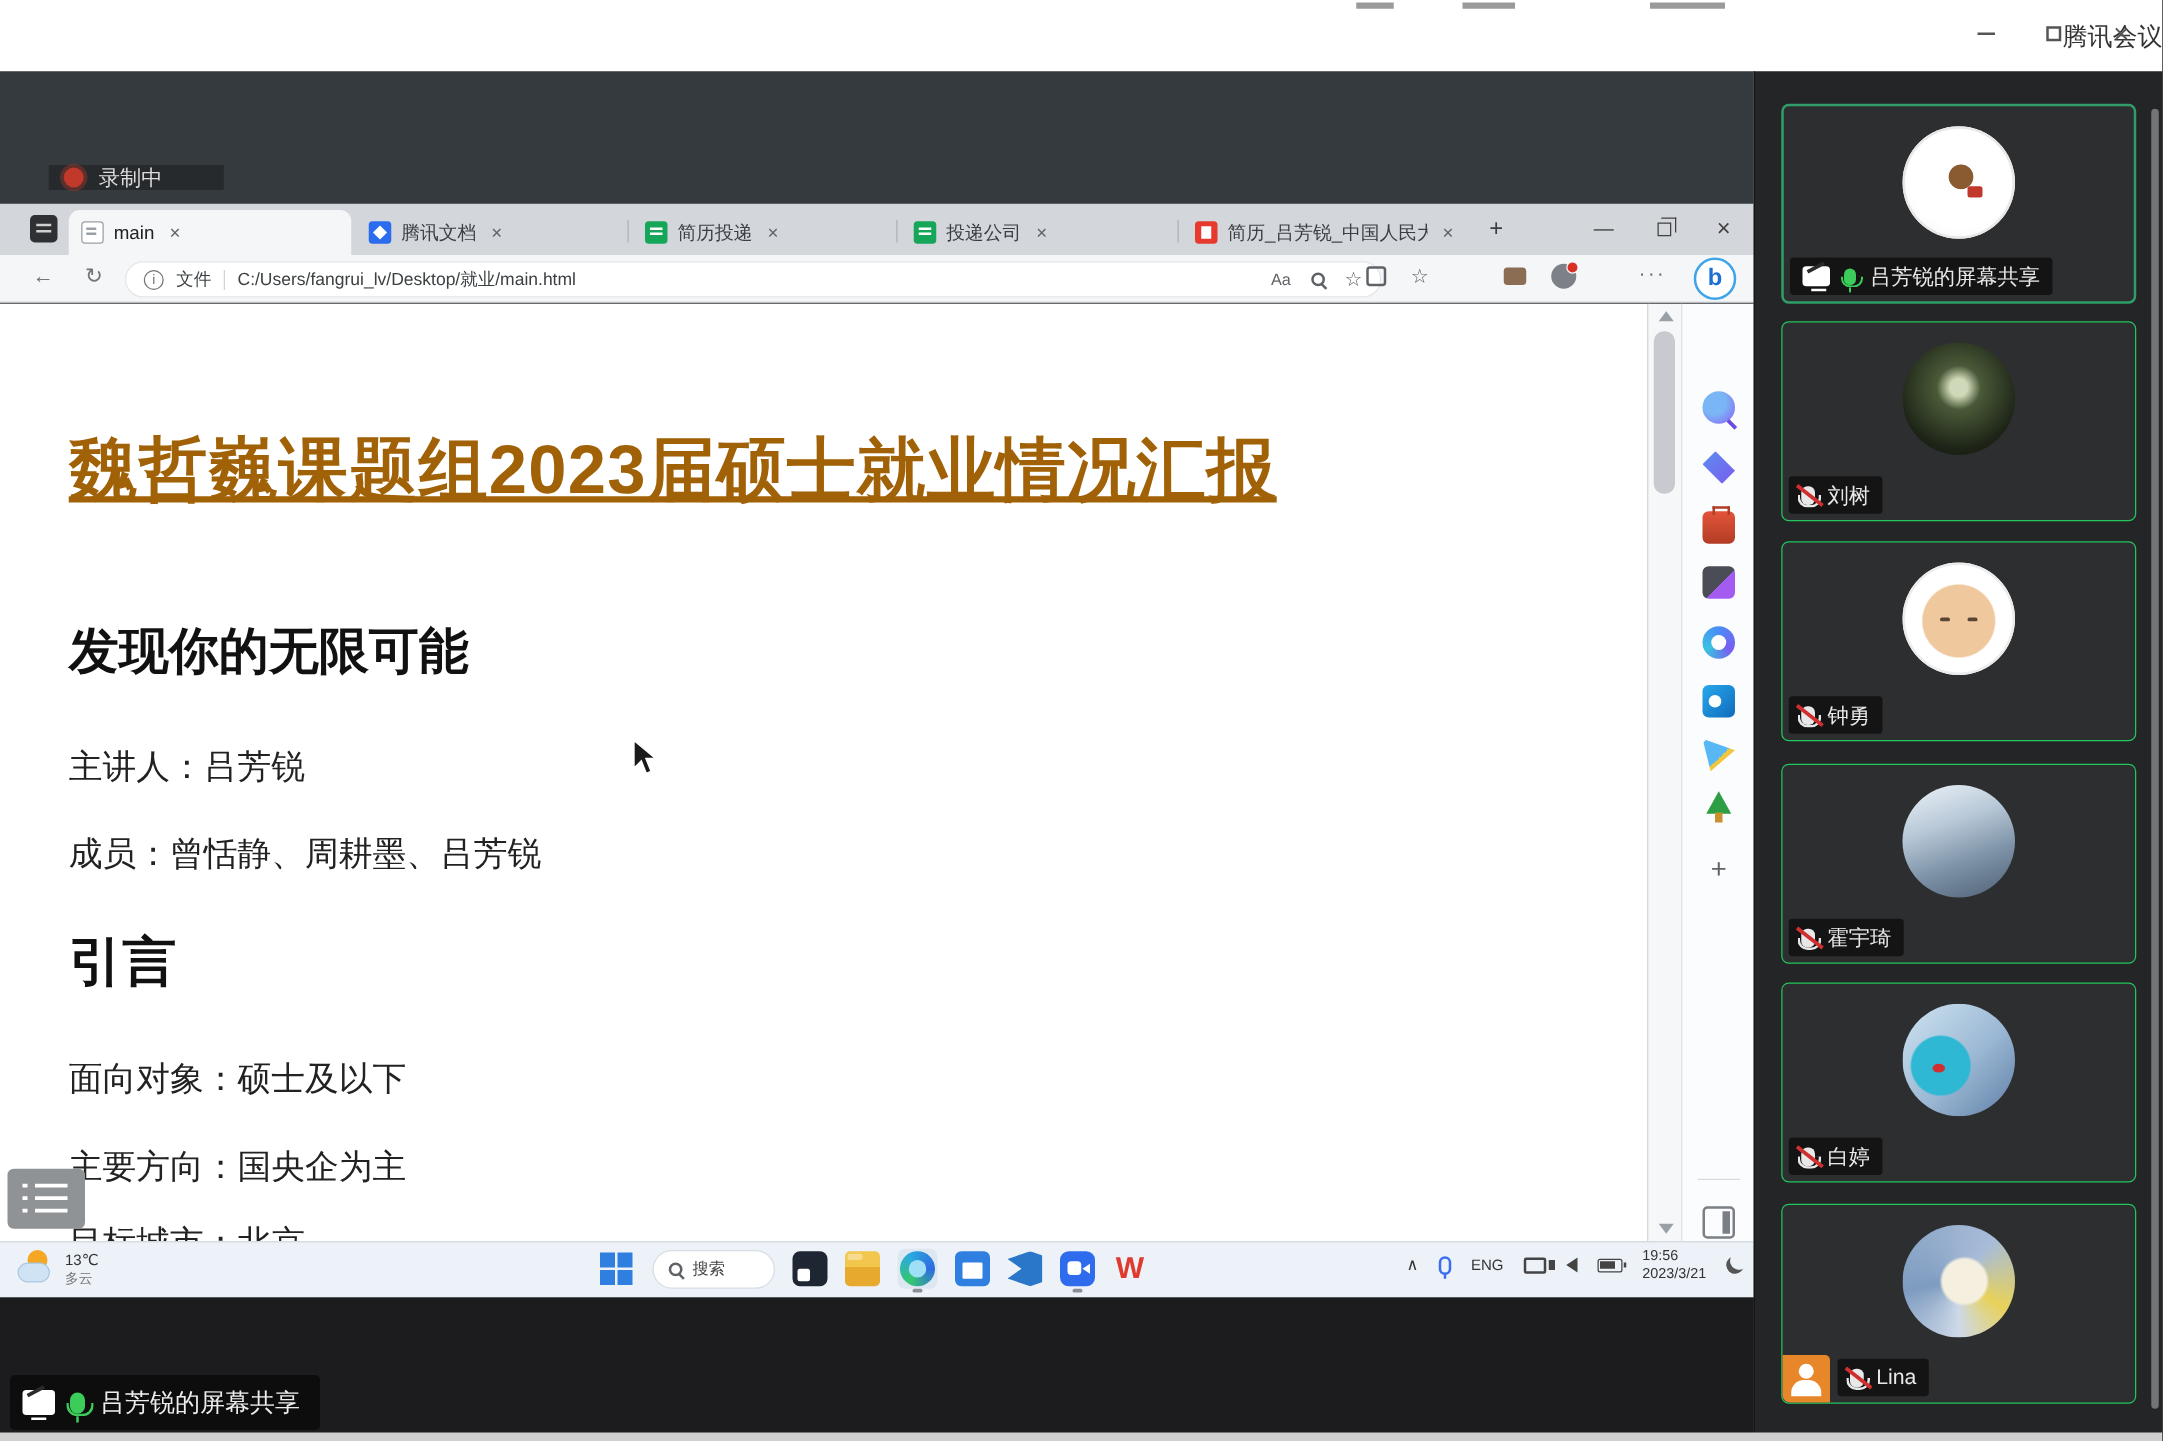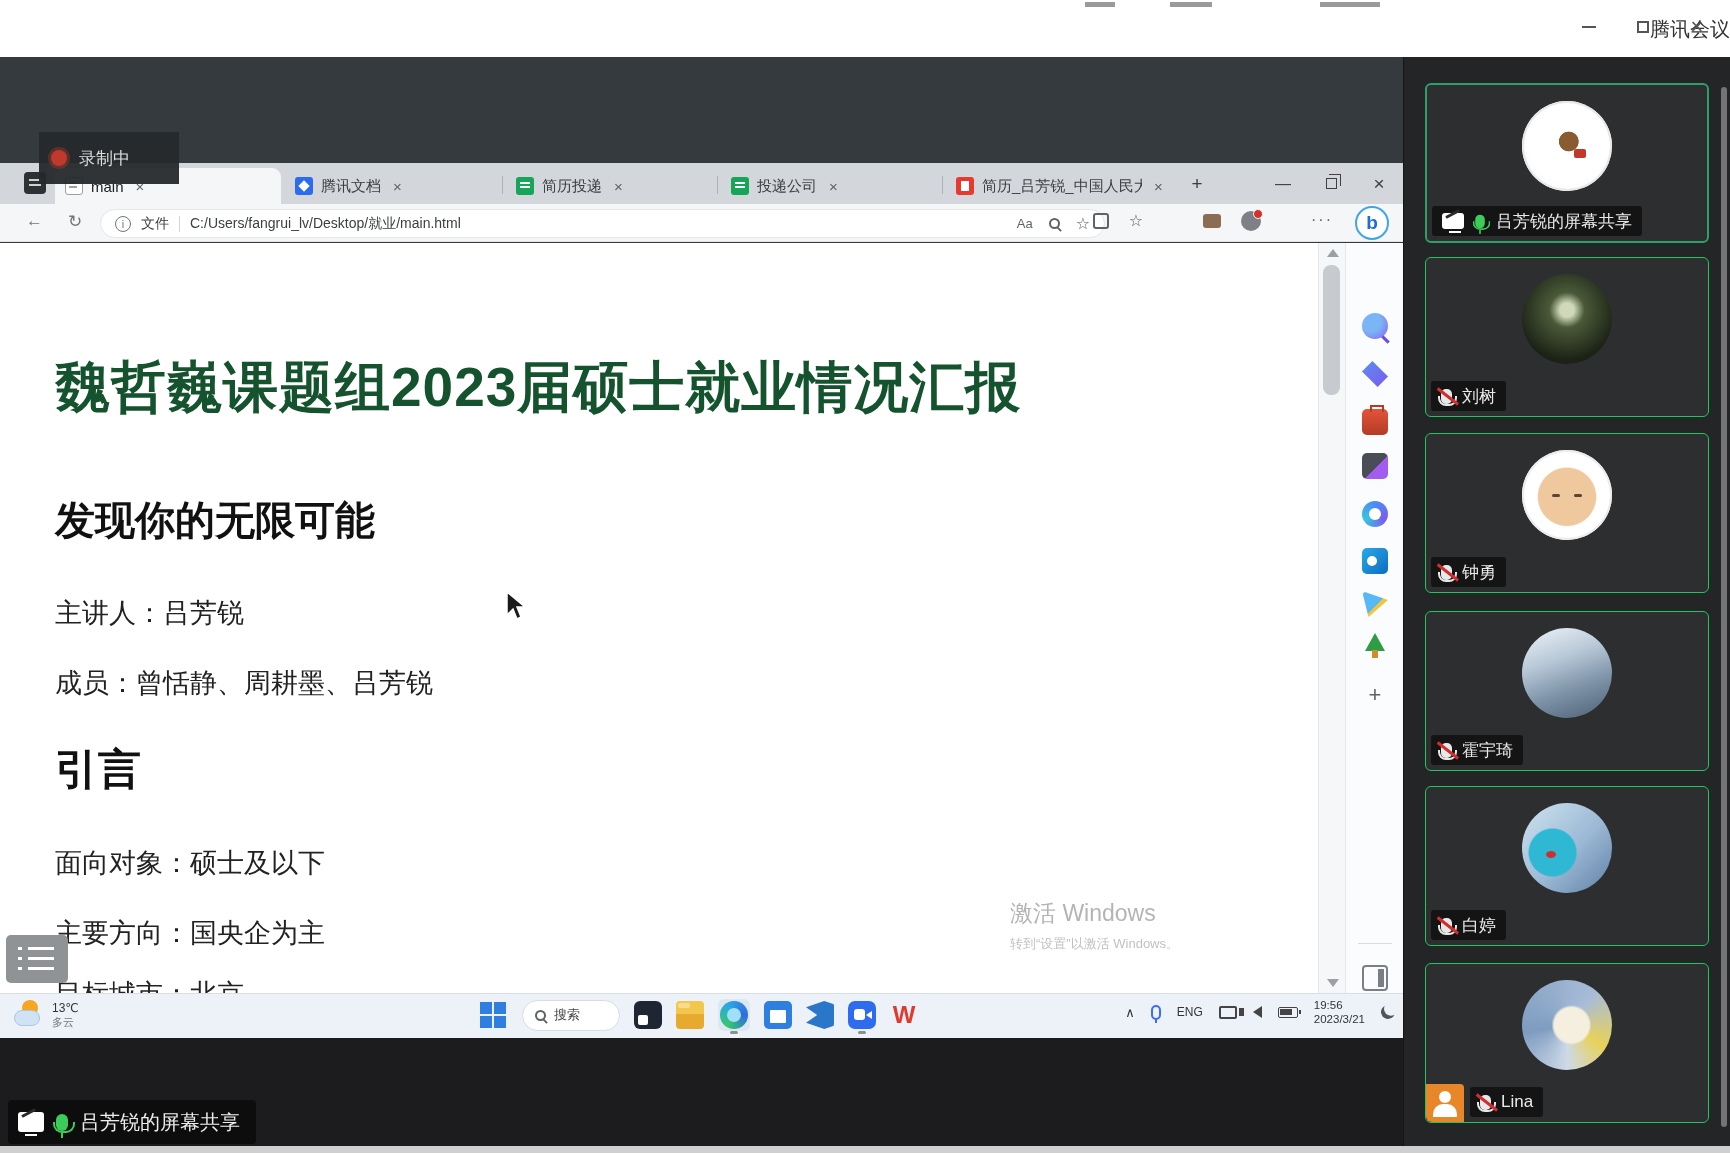--- a/index.html
+++ b/index.html
@@ -12,21 +12,21 @@
   .titlebar .title { position:absolute; left:0; right:0; top:16px; text-align:right; font-size:20px; color:#333; }
   .win-controls { position:absolute; top:14px; right:20px; display:flex; gap:28px; align-items:center; }
   .wc-btn { width:26px; height:26px; display:flex; align-items:center; justify-content:center; color:#555; font-size:18px; cursor:default; }
   .wc-min-bar { width:14px; height:2px; background:#555; }
   .wc-max-box { width:12px; height:12px; border:2px solid #555; }
   .top-artifacts span { position:absolute; top:2px; height:5px; background:#9a9a9a; }
 
   
   .screen { position:absolute; left:0; top:57px; width:1403px; height:1096px; background:#343a3d; }
 
-  .rec-badge { position:absolute; left:39px; top:75px; width:140px; height:52px; background:rgba(38,41,43,.95);
+  .rec-badge { position:absolute; left:39px; top:75px; width:140px; height:20px; background:rgba(38,41,43,.95);
                display:flex; align-items:center; gap:12px; padding-left:12px; z-index:30; }
   .rec-dot { width:16px; height:16px; border-radius:50%; background:#c0392b; box-shadow:0 0 0 3px rgba(192,57,43,.35); }
   .rec-badge .rec-text { color:#dcdcdc; font-size:17px; }
 
   
   .tabbar { position:absolute; left:0; top:106px; width:1403px; height:41px; background:#d3d6da; }
   .tabsearch { position:absolute; left:24px; top:9px; width:22px; height:22px; background:#2e3033; border-radius:4px; }
   .tabsearch:after { content:""; position:absolute; left:5px; top:7px; width:12px; height:2px; background:#cfcfcf; box-shadow:0 5px 0 #cfcfcf; }
   .tab { position:absolute; top:5px; height:36px; display:flex; align-items:center; padding:0 10px; gap:8px; }
   .tab.active { background:#f5f6f8; border-radius:9px 9px 0 0; }
@@ -61,21 +61,21 @@
   .pill-right { margin-left:auto; display:flex; gap:16px; align-items:center; color:#5f6368; font-size:13px; }
   .addr-right { position:absolute; top:7px; display:flex; gap:20px; align-items:center; color:#5f6368; }
   .mini-star { font-size:16px; }
   .avatar-btn { width:20px; height:20px; border-radius:50%; background:#7d8087; position:relative; }
   .avatar-btn:after { content:""; position:absolute; right:-2px; top:-2px; width:8px; height:8px; border-radius:50%; background:#d93025; border:1.5px solid #f5f6f8; }
   .bing-btn { position:absolute; left:1355px; top:149px; width:34px; height:34px; border-radius:50%;
               background:#fff; border:2px solid #3fa4e8; color:#1c6fd4; font-weight:bold; font-size:19px;
               display:flex; align-items:center; justify-content:center; z-index:5; }
 
   .pagearea { position:absolute; left:0; top:186px; width:1318px; height:750px; background:#ffffff; overflow:hidden; }
-  .pg-h1 { position:absolute; left:55px; top:108px; font-size:55px; font-weight:bold; color:#14532d; letter-spacing:1px; white-space:nowrap; }
+  .pg-h1 { position:absolute; left:55px; top:96px; font-size:55px; font-weight:bold; color:#a16207; letter-spacing:1px; white-space:nowrap;text-decoration:underline; }
   .pg-h2 { position:absolute; left:55px; top:250px; font-size:40px; font-weight:bold; color:#111; }
   .pg-p1 { position:absolute; left:55px; top:352px; font-size:27px; color:#222; }
   .pg-p2 { position:absolute; left:55px; top:422px; font-size:27px; color:#222; }
   .pg-h3 { position:absolute; left:55px; top:498px; font-size:43px; font-weight:bold; color:#111; }
   .pg-p3 { position:absolute; left:55px; top:602px; font-size:27px; color:#222; }
   .pg-p4 { position:absolute; left:55px; top:672px; font-size:27px; color:#222; }
   .pg-p5 { position:absolute; left:55px; top:733px; font-size:27px; color:#222; }
   .watermark { position:absolute; left:1010px; top:655px; color:rgba(140,140,140,.65); }
   .watermark .w1 { font-size:23px; }
   .watermark .w2 { font-size:13px; margin-top:6px; color:rgba(150,150,150,.6); }
@@ -302,24 +302,20 @@
 
     <div class="pagearea">
       <div class="pg-h1">魏哲巍课题组2023届硕士就业情况汇报</div>
       <div class="pg-h2">发现你的无限可能</div>
       <div class="pg-p1">主讲人：吕芳锐</div>
       <div class="pg-p2">成员：曾恬静、周耕墨、吕芳锐</div>
       <div class="pg-h3">引言</div>
       <div class="pg-p3">面向对象：硕士及以下</div>
       <div class="pg-p4">主要方向：国央企为主</div>
       <div class="pg-p5">目标城市：北京</div>
-      <div class="watermark">
-        <div class="w1">激活 Windows</div>
-        <div class="w2">转到“设置”以激活 Windows。</div>
-      </div>
       <svg class="cursor-svg" width="22" height="30" viewBox="0 0 22 30">
         <path d="M2 1 L2 24 L8 18 L12 28 L16 26 L12 16 L20 16 Z" fill="#1a1a1a" stroke="#fff" stroke-width="1.5"></path>
       </svg>
     </div>
 
     <div class="scrollcol">
       <div class="sc-up"></div>
       <div class="sc-thumb"></div>
       <div class="sc-down"></div>
     </div>

